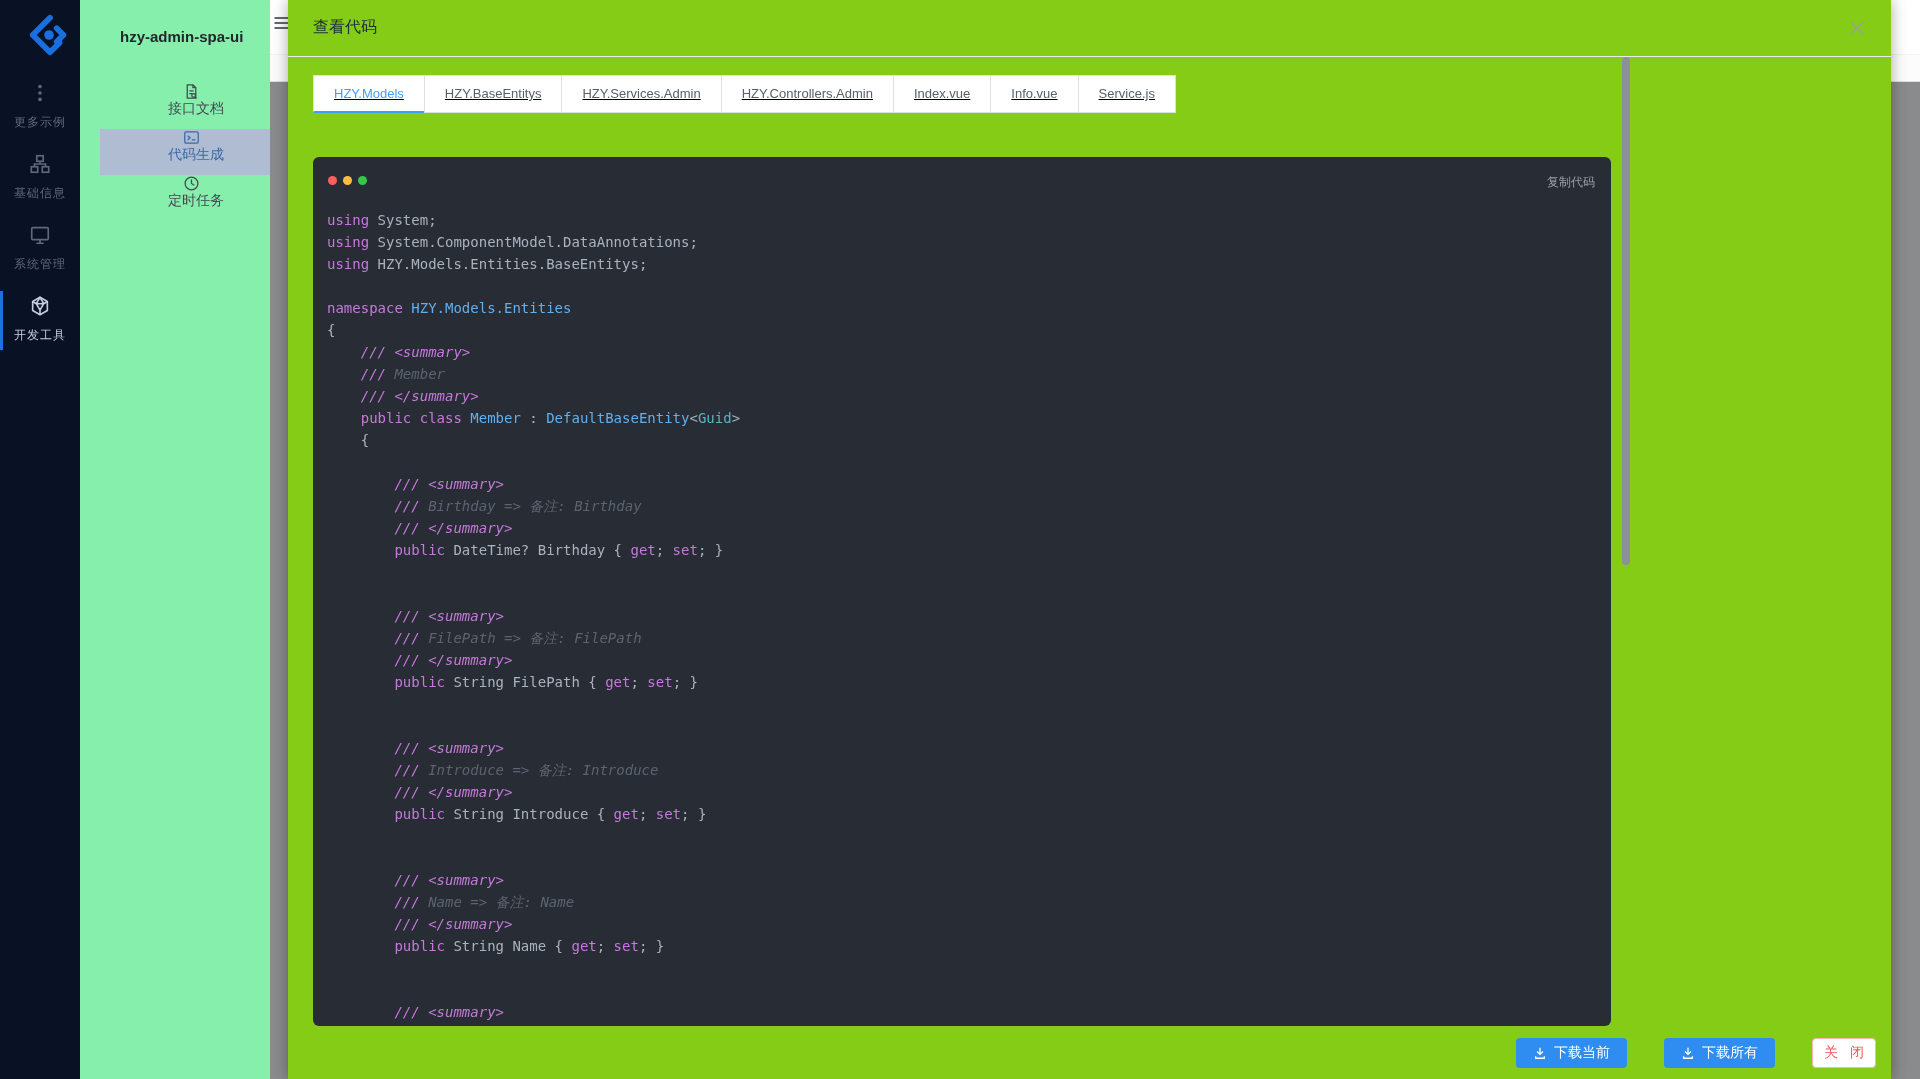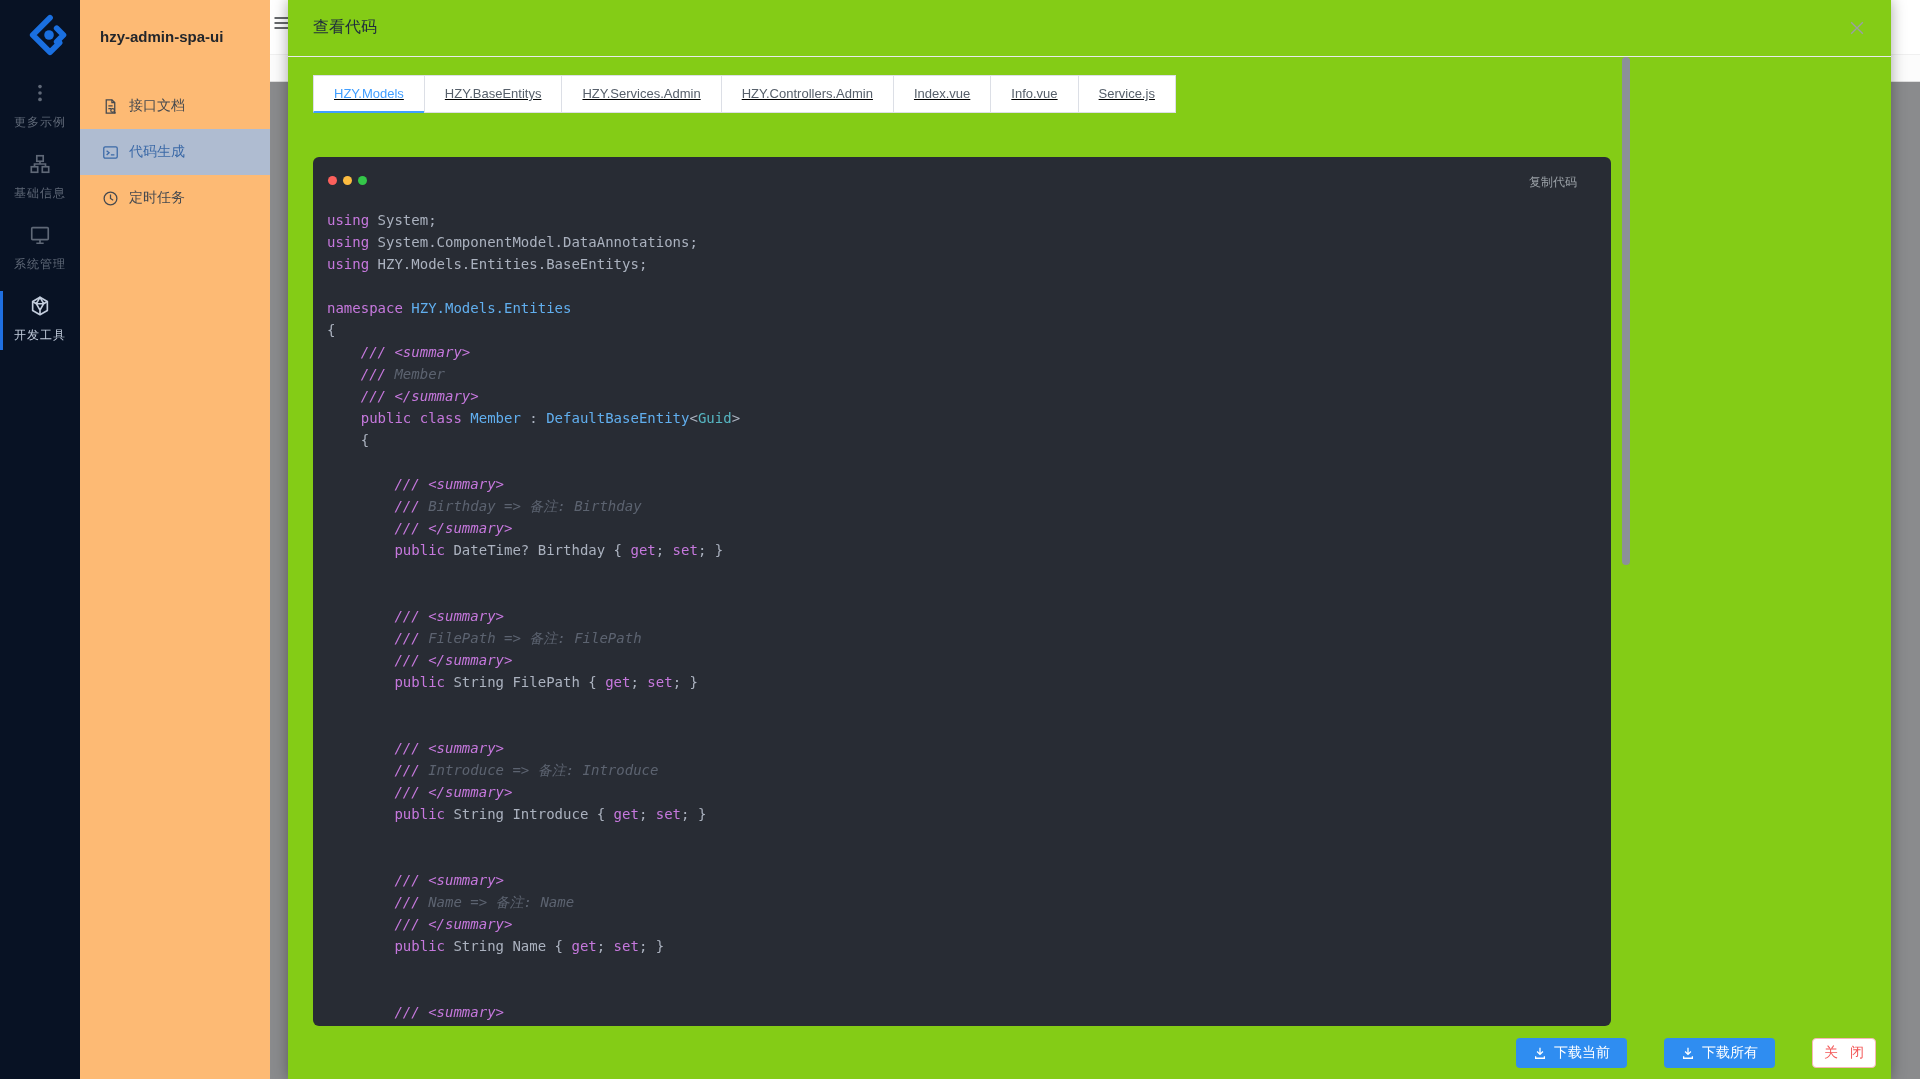--- a/index.html
+++ b/index.html
@@ -9,24 +9,24 @@
   
   .rail { position:absolute; left:0; top:0; width:100px; height:1079px; background:#081224; z-index:6; }
   .rail-logo { width:46px; height:46px; margin:12px auto 14px auto; display:block; }
   .rail-item { position:relative; width:80px; padding:10px 0 12px 0; text-align:center; cursor:pointer; color:#5f6877; }
   .rail-item .ric { display:inline-block; width:22px; height:22px; }
   .rail-item .rlb { display:block; font-size:12px; margin-top:6px; letter-spacing:1px; }
   .rail-item.active { color:#c3cddd; }
   .rail-item.active::before { content:""; position:absolute; left:0; top:6px; bottom:6px; width:3px; background:#1f6fe0; }
 
   
-  .submenu { position:absolute; left:80px; top:0; width:190px; height:1079px; background:#fdba74; z-index:6; }
+  .submenu { position:absolute; left:80px; top:0; width:190px; height:1079px; background:#86efac; z-index:6;padding-left:20px; }
   .submenu-title { font-size:15px; font-weight:bold; color:#23262b; padding:28px 0 0 20px; }
   .sm-list { margin-top:38px; }
-  .sm-item { height:46px; display:flex; align-items:center; padding-left:22px; color:#45494f; font-size:14px; cursor:pointer; }
+  .sm-item { height:46px; display:flex; align-items:center; padding-left:22px; color:#45494f; font-size:14px; cursor:pointer;flex-direction:column; }
   .sm-item .sic { width:17px; height:17px; margin-right:10px; flex:none; }
   .sm-item.active { background:#afbcd1; color:#3b69a7; }
 
   
   .bgpage { position:absolute; left:270px; top:0; right:0; height:1079px; z-index:1; }
   .bg-header { position:absolute; left:0; top:0; right:0; height:55px; background:#ffffff; border-bottom:1px solid #f0f0f0; }
   .bg-hamburger { position:absolute; left:2px; top:13px; width:20px; height:20px; color:#34383d; }
   .bg-header-right { position:absolute; right:8px; top:0; height:55px; display:flex; align-items:center; gap:22px; color:#3c4046; }
   .bg-header-right .hic { width:18px; height:18px; }
   .bg-username { font-size:14px; color:#333; }
@@ -56,21 +56,21 @@
   .tab { height:38px; line-height:36px; padding:0 20px; border:1px solid #dcdfe6; margin-left:-1px; font-size:13px; color:#57606b; background:#fff; cursor:pointer; white-space:nowrap; }
   .tab:first-child { margin-left:0; }
   .tab.active { color:#409eff; border-bottom:2px solid #409eff; line-height:35px; }
 
   
   .m-code { position:absolute; left:25px; top:157px; width:1298px; height:869px; background:#282c34; border-radius:6px; overflow:hidden; padding:13px 14px; }
   .code-head { position:relative; height:26px; }
   .dots { position:absolute; left:1px; top:6px; display:flex; gap:6px; }
   .dot { width:9px; height:9px; border-radius:50%; }
   .dot.r { background:#fc605c; } .dot.y { background:#fdbc40; } .dot.g { background:#34c749; }
-  .copy-code { position:absolute; right:20px; top:4px; font-size:12px; color:#9aa0a6; cursor:pointer; }
+  .copy-code { position:absolute; right:2px; top:4px; font-size:12px; color:#9aa0a6; cursor:pointer; }
   .codepre { margin-top:13px; font-family:"DejaVu Sans Mono","Liberation Mono",monospace; font-size:14px; line-height:22px; white-space:pre; color:#abb2bf; }
   .cl { height:22px; }
   .seg-k { color:#c678dd; }
   .seg-p { color:#abb2bf; }
   .seg-t { color:#61afef; }
   .seg-g { color:#56b6c2; }
   .seg-d { color:#c678dd; font-style:italic; }
   .seg-c { color:#5c6370; font-style:italic; }
 
   

